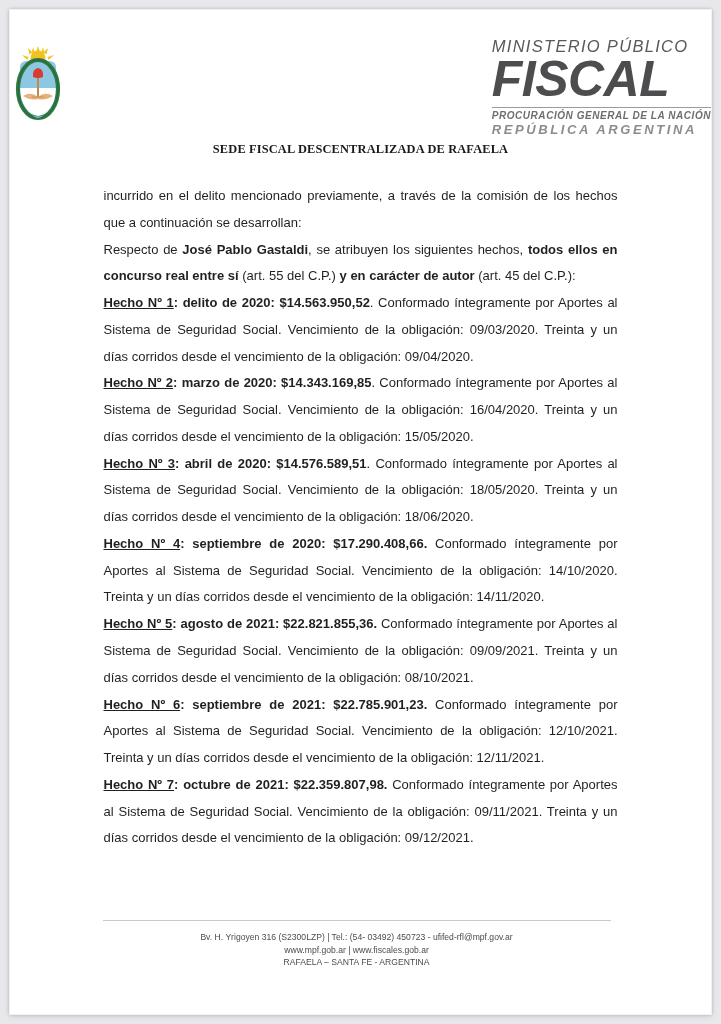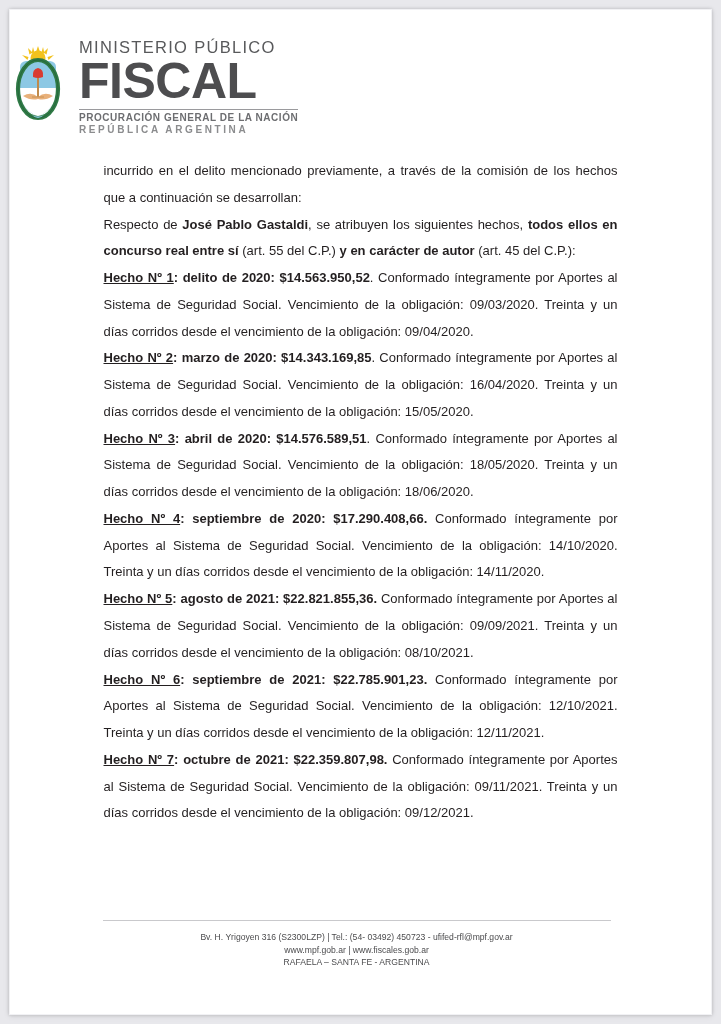--- a/index.html
+++ b/index.html
@@ -29,23 +29,24 @@
   }
 
   
   #header {
     padding-top: 30px;
     text-align: center;
   }
   .logo-row {
     display: flex;
     align-items: center;
-    justify-content: flex-start;
+    justify-content: space-between;
     gap: 13px;
     height: 92px;
+    font-style: italic;
   }
   .crest {
     width: 56px;
     height: 82px;
     flex: 0 0 auto;
   }
   .logo-text {
     text-align: left;
     line-height: 1;
     padding-top: 2px;
@@ -72,21 +73,21 @@
     margin: 3px 0 3px 0;
     width: 100%;
   }
   .logo-line3 {
     font-size: 10px;
     letter-spacing: 0.55px;
     color: #6d6e71;
     font-weight: bold;
   }
   .logo-line4 {
-    font-size: 10px;
+    font-size: 13px;
     letter-spacing: 2.6px;
     color: #8b8c8e;
     font-weight: bold;
     margin-top: 2px;
   }
   #office-title {
     font-family: "Liberation Serif", serif;
     font-weight: bold;
     font-size: 12.4px;
     color: #1a1a1a;
@@ -175,20 +176,21 @@
 
       <div class="logo-text">
         <div class="logo-line1">MINISTERIO PÚBLICO</div>
         <div class="logo-line2">FISCAL</div>
         <div class="logo-rule"></div>
         <div class="logo-line3">PROCURACIÓN GENERAL DE LA NACIÓN</div>
         <div class="logo-line4">REPÚBLICA ARGENTINA</div>
       </div>
     </div>
 
+    <div id="office-title">SEDE FISCAL DESCENTRALIZADA DE RAFAELA</div>
   </div>
 
   <div id="body-text">
 
     <p class="para-gap">
       <span>incurrido en el delito mencionado previamente, a través de la comisión de los hechos que a continuación se desarrollan:</span>
     </p>
 
     <p>
       <span>Respecto de </span><span class="b">José Pablo Gastaldi</span><span>, se atribuyen los siguientes hechos, </span><span class="b">todos ellos en concurso real entre sí</span><span> (art. 55 del C.P.) </span><span class="b">y en carácter de autor</span><span> (art. 45 del C.P.):</span>

